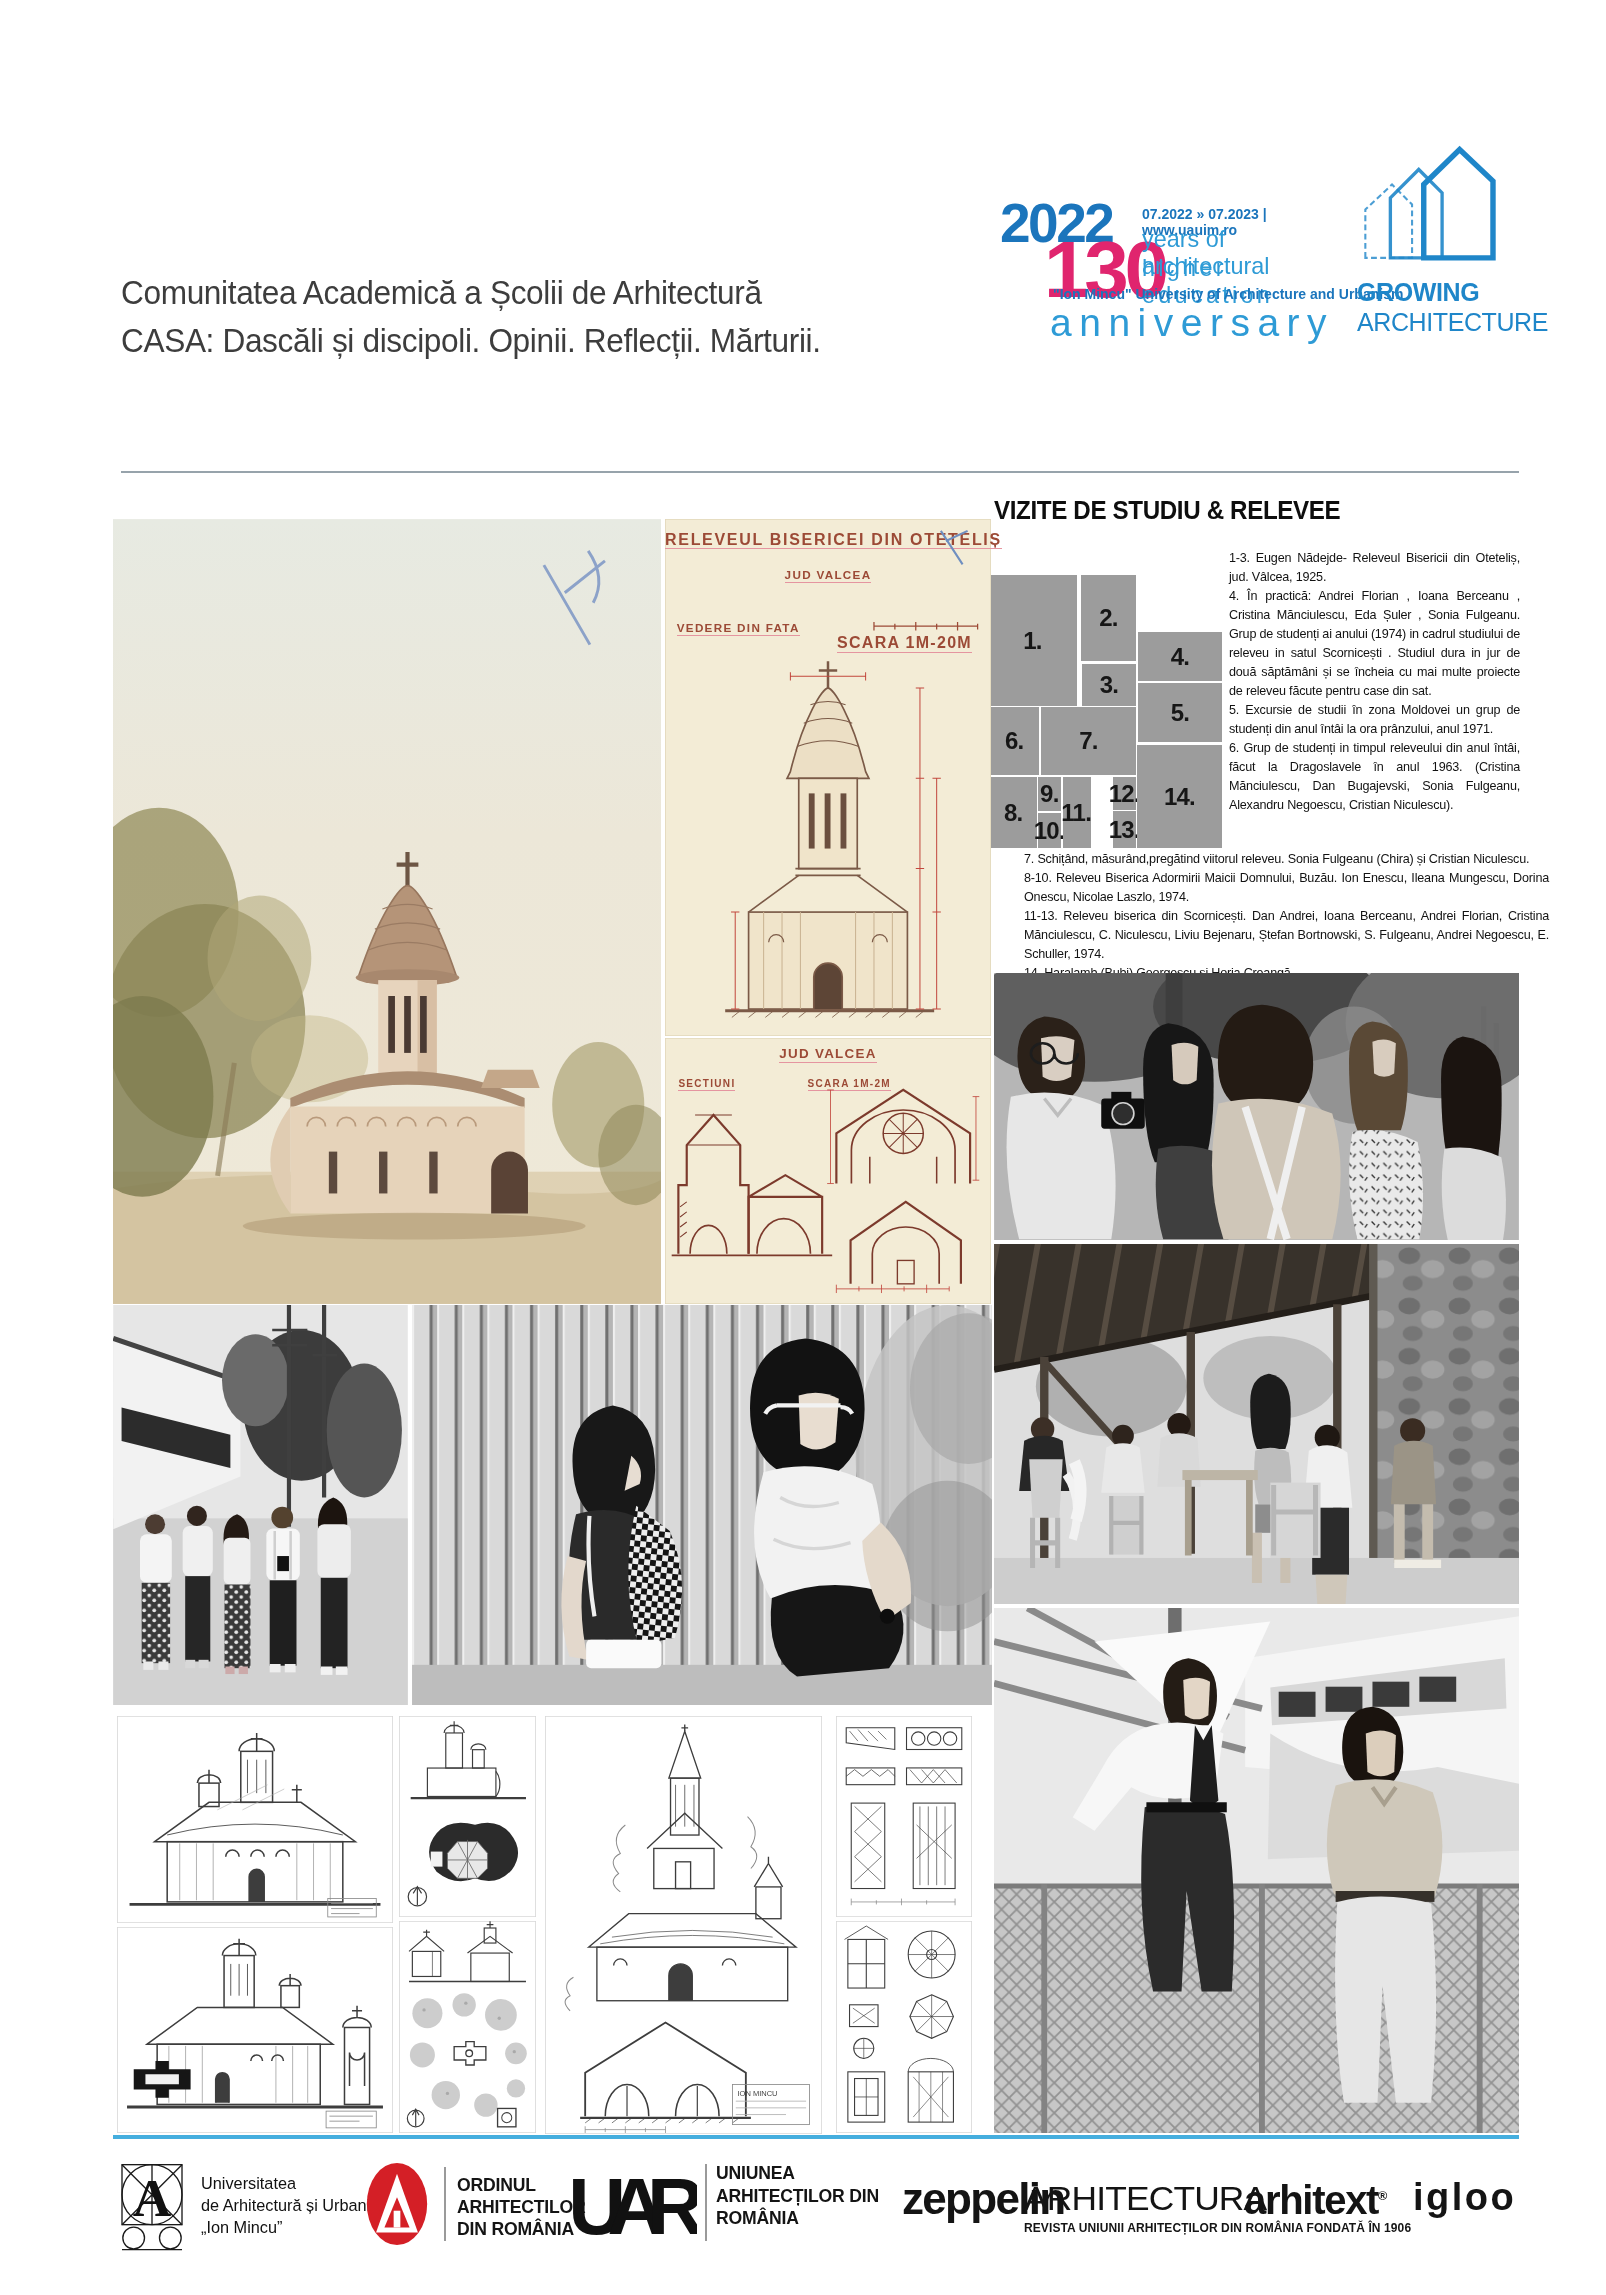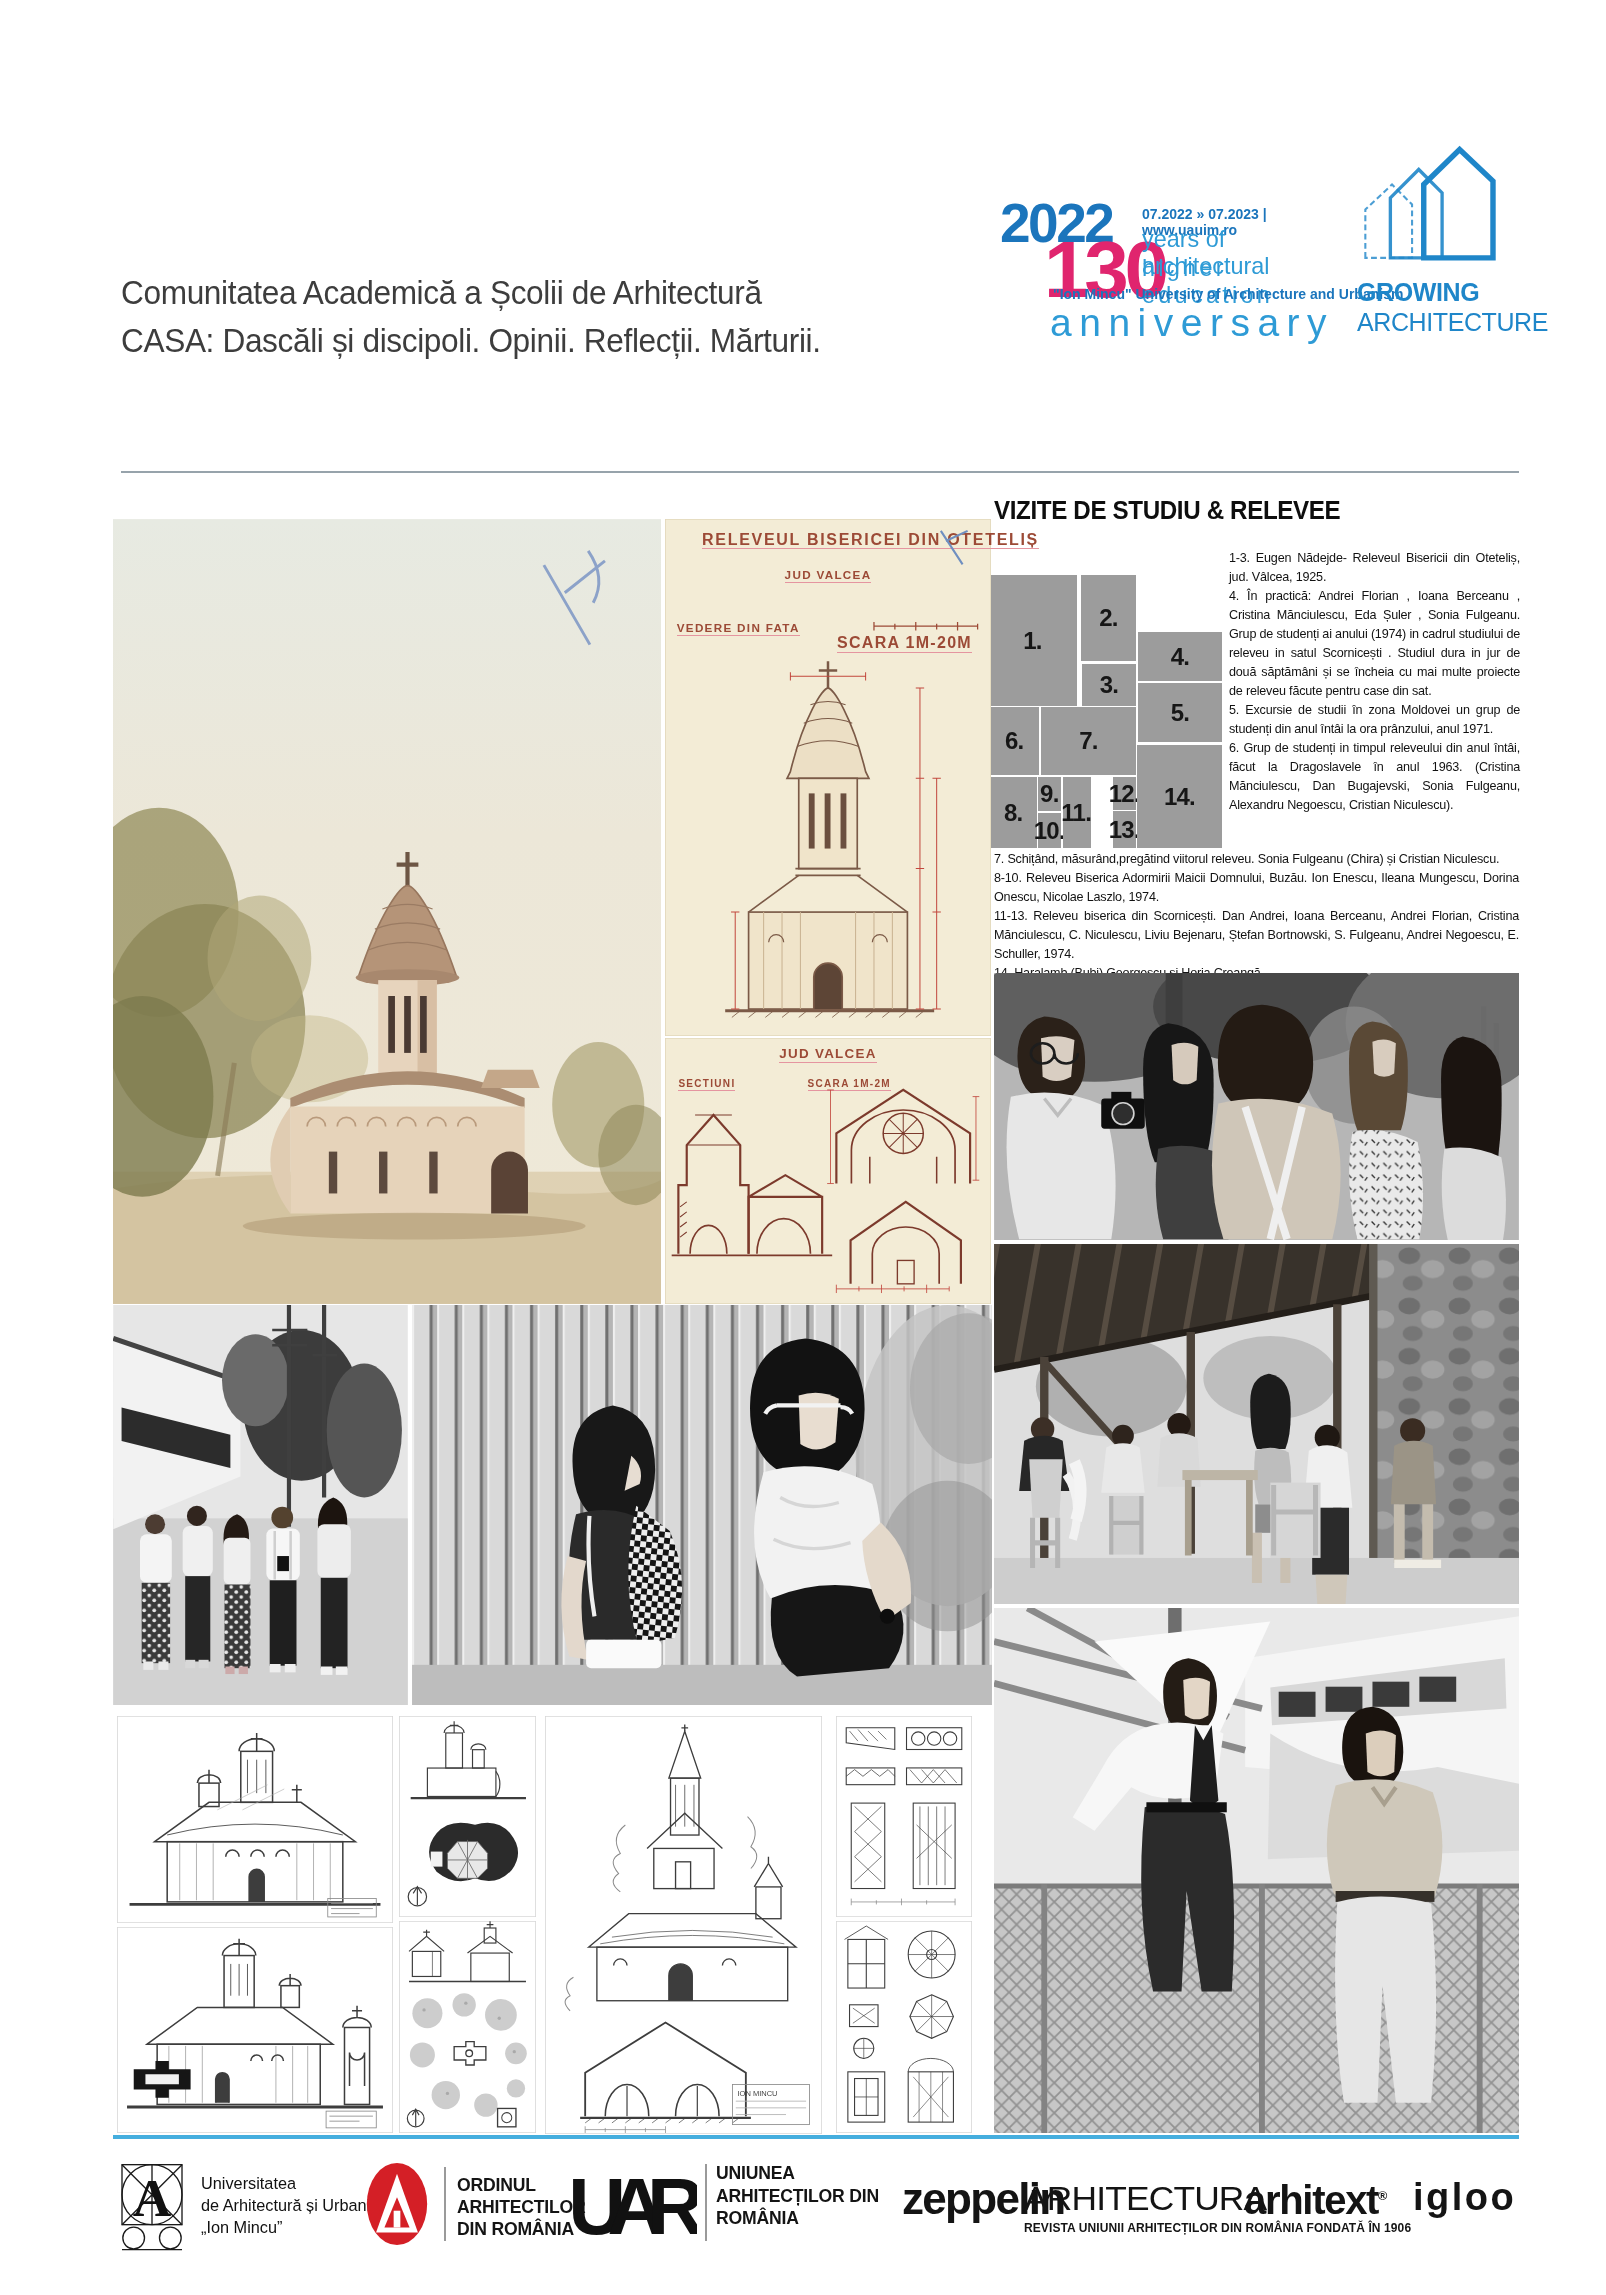--- a/index.html
+++ b/index.html
@@ -104,21 +104,21 @@
       </div>
   </div>
 
   <div class="abs cap" style="left:1229px;top:549px;width:291px;">
     <p>1-3. Eugen Nădejde- Releveul Bisericii din Oteteliș, jud. Vâlcea, 1925.</p>
     <p>4. În practică: Andrei Florian , Ioana Berceanu , Cristina Mănciulescu, Eda Șuler , Sonia Fulgeanu. Grup de studenți ai anului (1974) in cadrul studiului de releveu in satul Scornicești . Studiul dura in jur de două săptămâni și se încheia cu mai multe proiecte de releveu făcute pentru case din sat.</p>
     <p>5. Excursie de studii în zona Moldovei un grup de studenți din anul întâi la ora prânzului, anul 1971.</p>
     <p>6. Grup de studenți in timpul releveului din anul întâi, făcut la Dragoslavele în anul 1963. (Cristina Mănciulescu, Dan Bugajevski, Sonia Fulgeanu, Alexandru Negoescu, Cristian Niculescu).</p>
   </div>
 
-  <div class="abs cap" style="left:994px;top:850px;width:525px;">
+  <div class="abs cap" style="left:1024px;top:850px;width:525px;">
     <p>7. Schițând, măsurând,pregătind viitorul releveu. Sonia Fulgeanu (Chira) și Cristian Niculescu.</p>
     <p>8-10. Releveu Biserica Adormirii Maicii Domnului, Buzău. Ion Enescu, Ileana Mungescu, Dorina Onescu, Nicolae Laszlo, 1974.</p>
     <p>11-13. Releveu biserica din Scornicești. Dan Andrei, Ioana Berceanu, Andrei Florian, Cristina Mănciulescu, C. Niculescu, Liviu Bejenaru, Ștefan Bortnowski, S. Fulgeanu, Andrei Negoescu, E. Schuller, 1974.</p>
     <p>14. Haralamb (Bubi) Georgescu și Horia Creangă.</p>
   </div>
 
   <div class="abs" style="left:113px;top:519px;width:548px;height:785px;">
     <svg width="548" height="785" viewBox="0 0 655 938">
       <defs>
         <linearGradient id="wsky" x1="0" y1="0" x2="0" y2="1">
@@ -160,21 +160,21 @@
         <path d="M452,830 v-52 a22,22 0 0 1 44,0 v52 z" fill="#5a4336"></path>
         <path d="M440,680 h70 l-8,-22 h-54 z" fill="#c4a789"></path>
         <ellipse cx="360" cy="845" rx="205" ry="16" fill="#b5a07b" opacity=".65"></ellipse>
       </g>
       <ellipse cx="580" cy="700" rx="55" ry="75" fill="#a39a68" opacity=".6"></ellipse>
       <ellipse cx="625" cy="760" rx="45" ry="60" fill="#8f885a" opacity=".55"></ellipse>
     </svg>
   </div>
 
   <div class="abs sheet" style="left:665px;top:519px;width:326px;height:517px;">
-    <div class="hand big" style="left:0;top:11.7px;width:374px;text-align:right;"><span class="u">RELEVEUL BISERICEI DIN OTETELIȘ</span></div>
+    <div class="hand big" style="left:0;top:11.7px;width:374px;text-align:left;"><span class="u">RELEVEUL BISERICEI DIN OTETELIȘ</span></div>
     <div class="hand" style="left:0;top:49px;width:326px;text-align:center;"><span class="u">JUD VALCEA</span></div>
     <div class="hand" style="left:11.7px;top:102px;"><span class="u">VEDERE DIN FATA</span></div>
     <div class="hand" style="right:19px;top:115px;font-size:16px;"><span class="u">SCARA 1M-20M</span></div>
     <svg class="abs" style="left:0;top:0;" width="326" height="517" viewBox="0 0 390 618">
       <path d="M330,14 l26,40 m-20,-28 l26,-12" stroke="#6f8fc0" stroke-width="2.5" fill="none"></path>
       <g stroke="#9c4a36" stroke-width="1.5" fill="none">
         <path d="M250,128 H374"></path>
           <path d="M250,123 v10 M275,125 v7 M300,123 v10 M325,125 v7 M350,123 v10 M374,125 v7"></path>
       </g>
       <g stroke="#7b5a47" stroke-width="2" fill="none">

